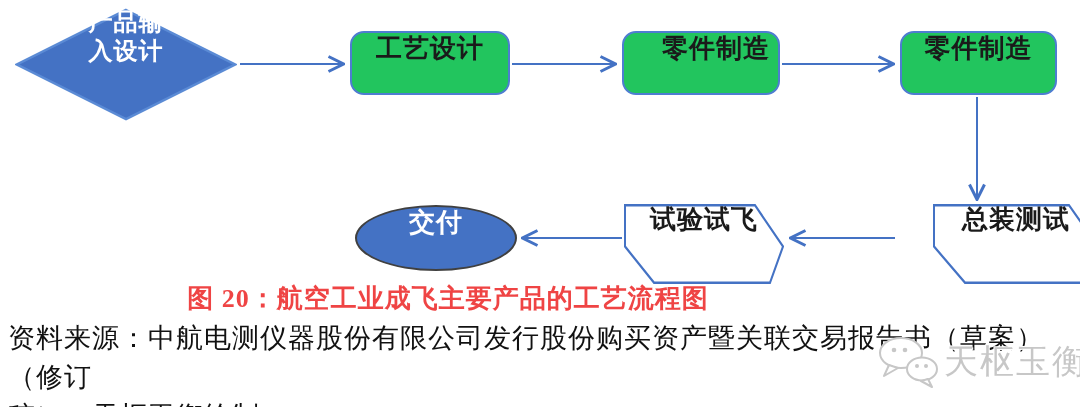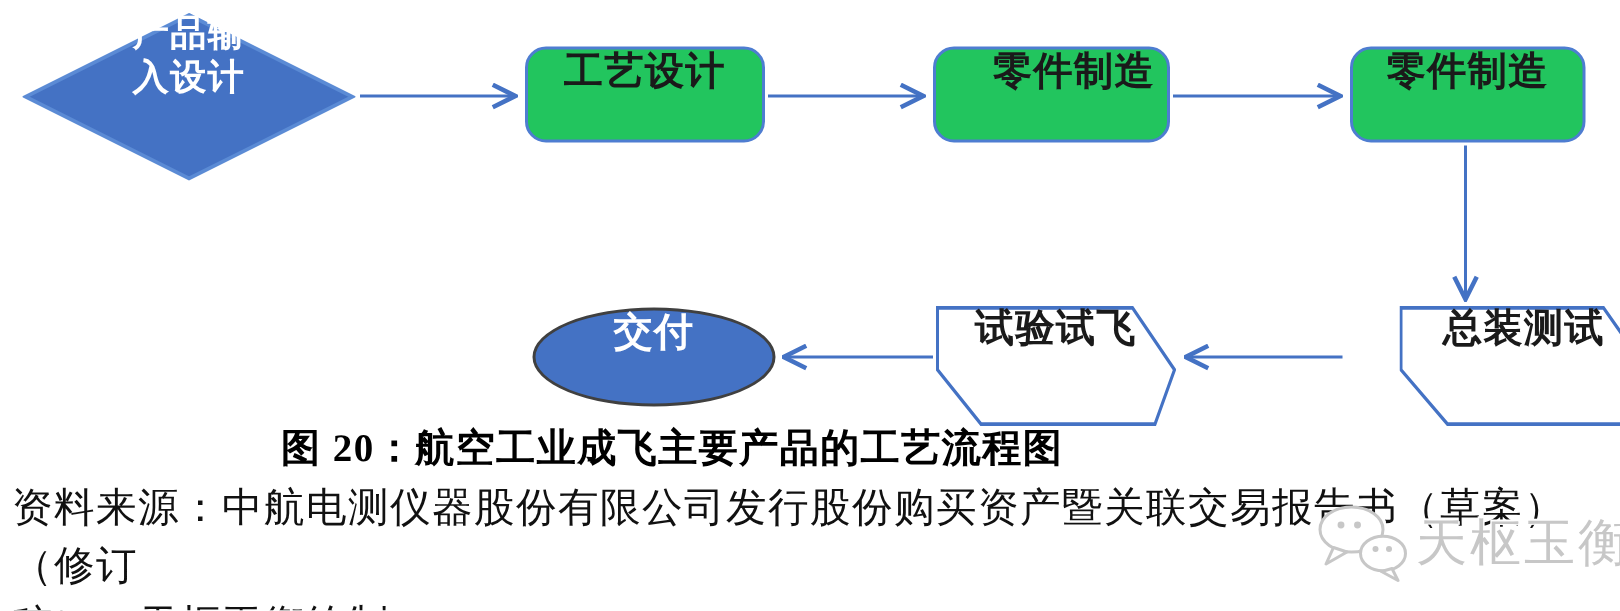--- a/index.html
+++ b/index.html
@@ -49,21 +49,21 @@
     border: 2px solid #404040;
     border-radius: 50%;
     box-sizing: border-box;
   }
 
   
   #caption {
     position: absolute; left: 0; top: 281px; width: 896px;
     text-align: center;
     font-family: "Liberation Serif", "DejaVu Serif", serif;
-    font-weight: 700; font-size: 26px; color: #000000;
+    font-weight: 700; font-size: 26px; color: #ef4444;
     letter-spacing: 1px;
   }
   #source-note {
     position: absolute; left: 8px; top: 319px; width: 1064px;
     font-family: "Liberation Serif", "DejaVu Serif", serif;
     font-size: 27px; line-height: 39px; color: #111111;
     letter-spacing: 1px;
   }
 
   

